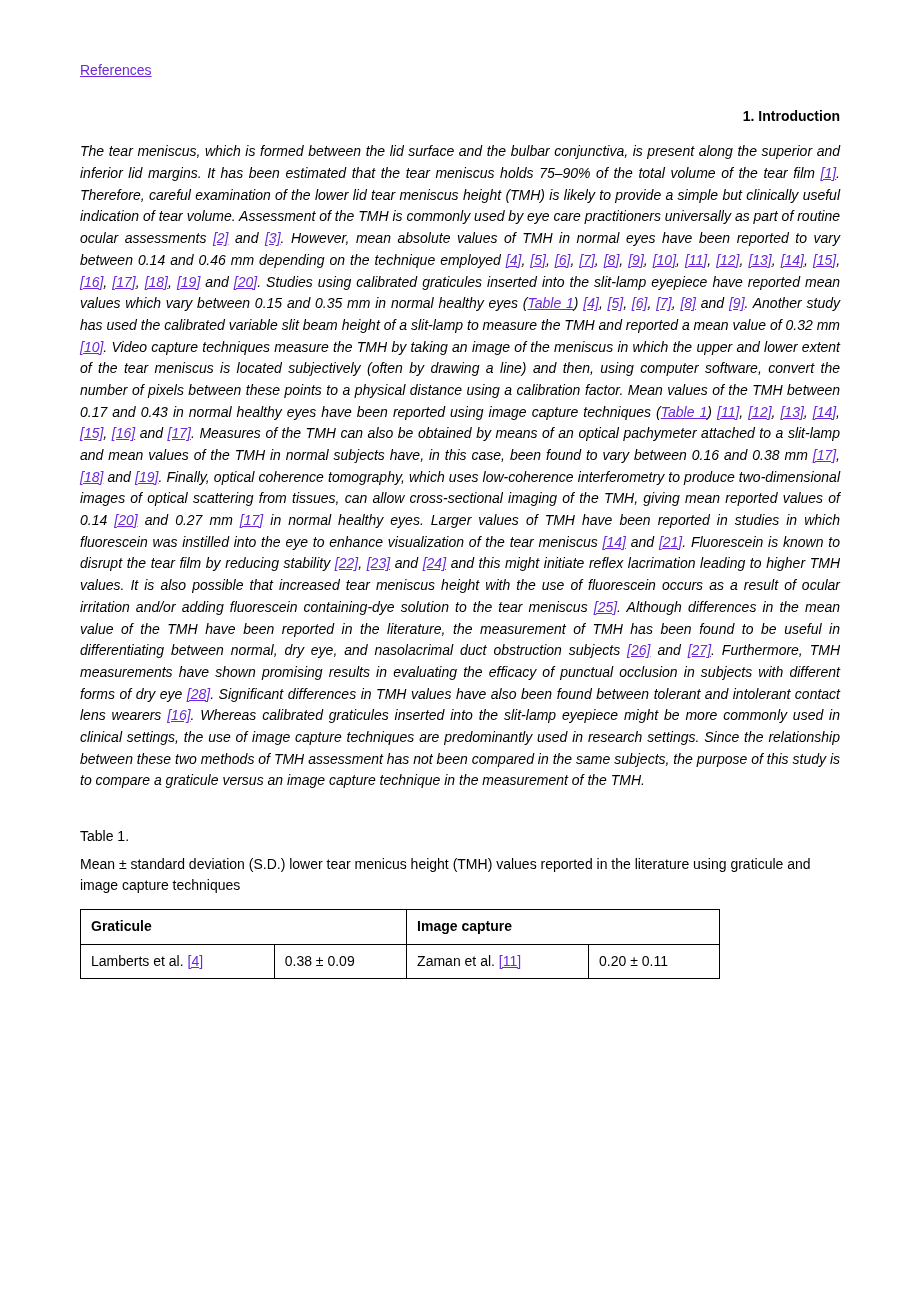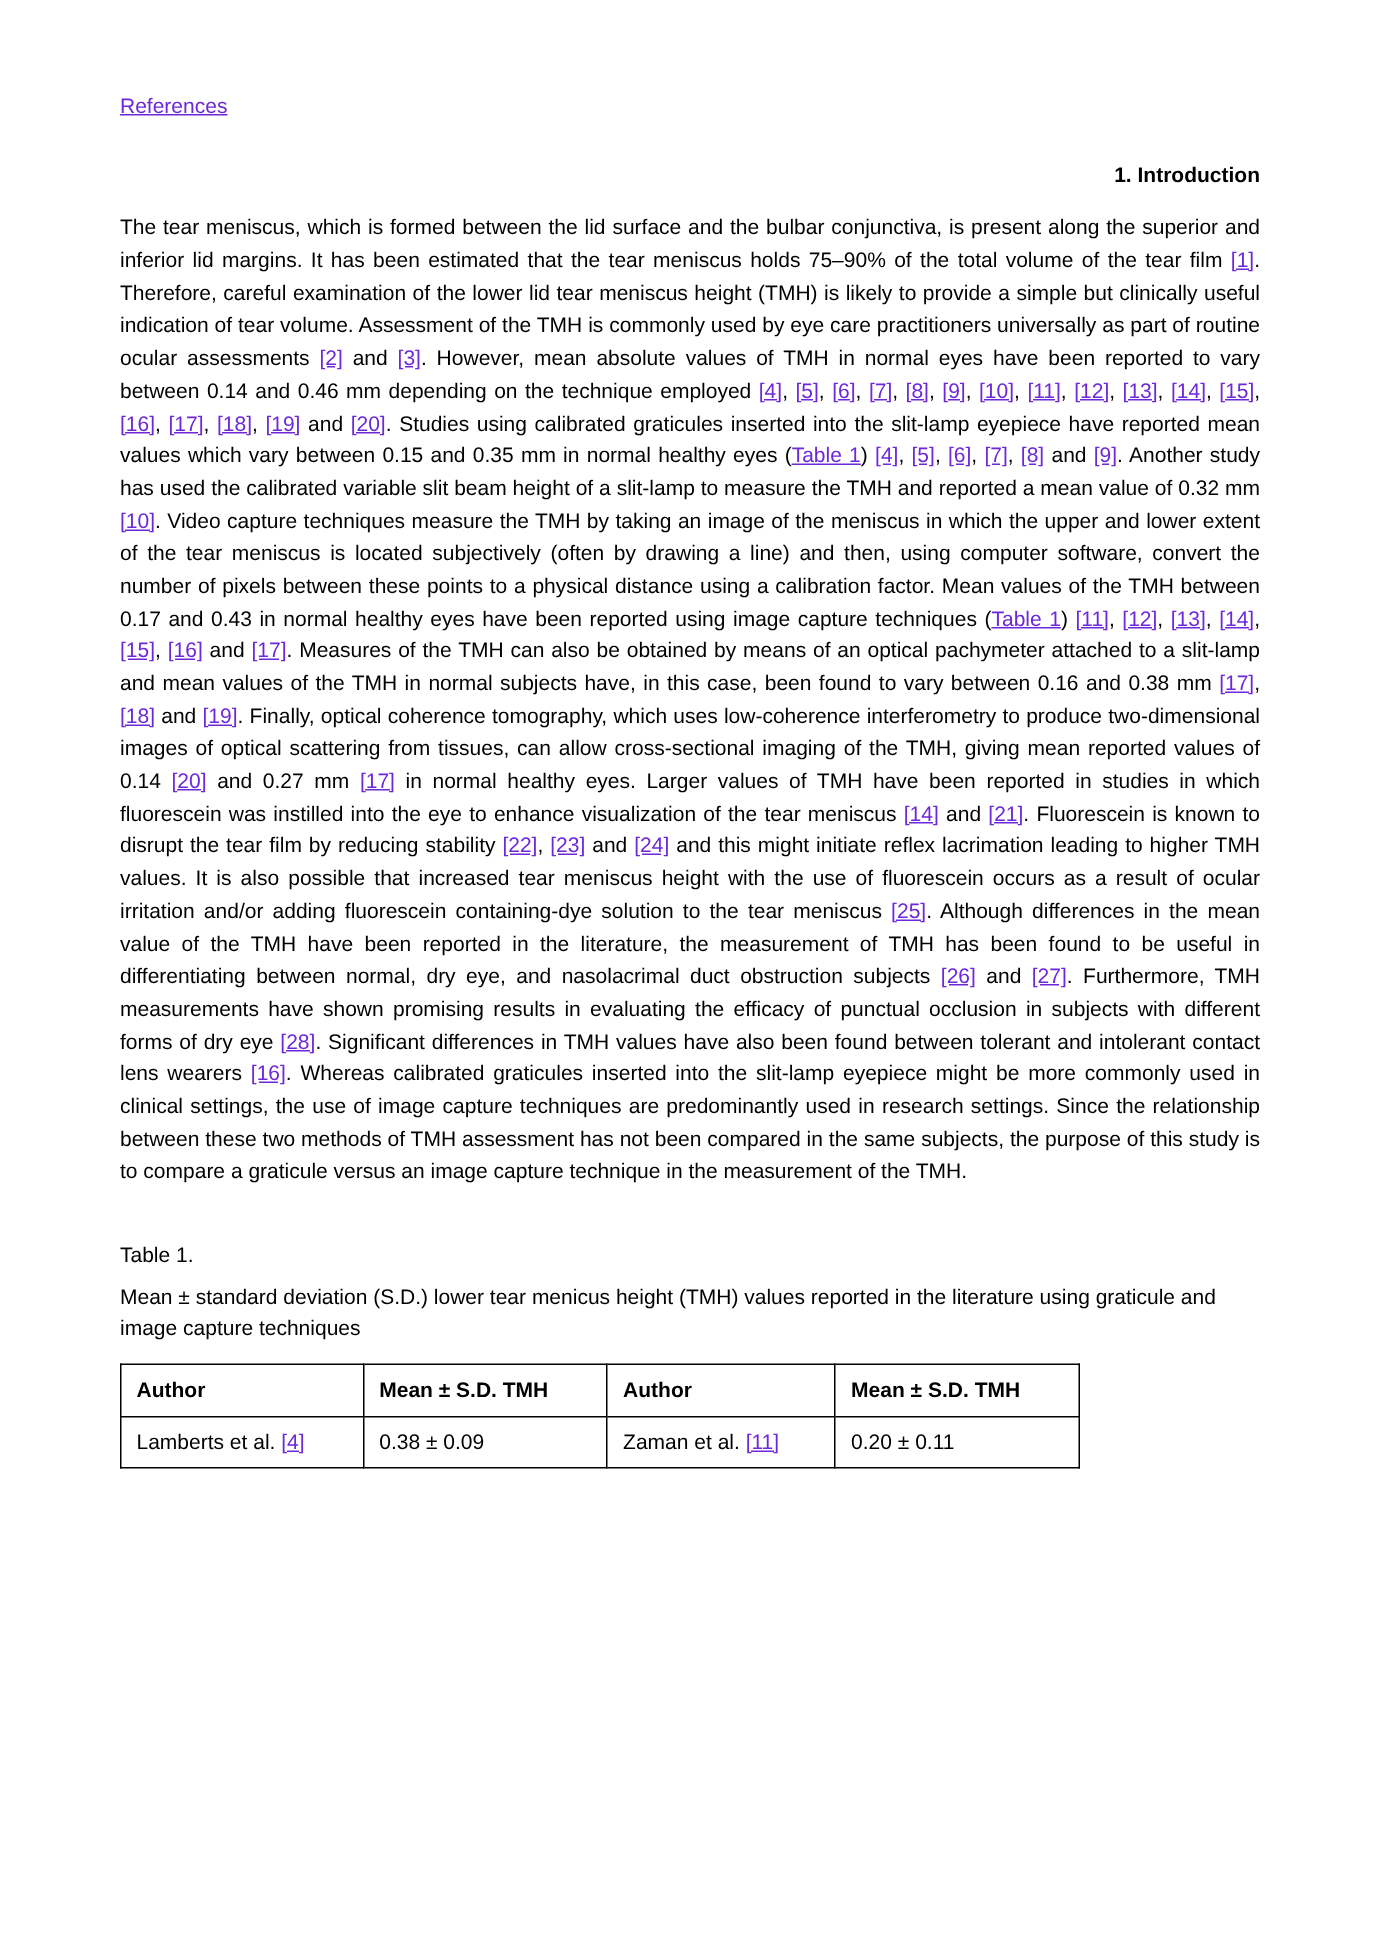--- a/index.html
+++ b/index.html
@@ -21,20 +21,21 @@
     }
     .section-title {
       font-weight: bold;
       margin-bottom: 14px;
       font-size: 14px;
       text-align: right;
     }
     .body-text {
       margin-bottom: 30px;
       text-align: justify;
+      font-style: italic;
     }
     .table-caption {
       margin-top: 34px;
       margin-bottom: 6px;
       font-size: 14px;
     }
     .table-desc {
       margin-bottom: 12px;
       font-size: 14px;
     }
@@ -68,25 +69,23 @@
 
 <p class="body-text">
   The tear meniscus, which is formed between the lid surface and the bulbar conjunctiva, is present along the superior and inferior lid margins. It has been estimated that the tear meniscus holds 75–90% of the total volume of the tear film <a href="#">[1]</a>. Therefore, careful examination of the lower lid tear meniscus height (TMH) is likely to provide a simple but clinically useful indication of tear volume. Assessment of the TMH is commonly used by eye care practitioners universally as part of routine ocular assessments <a href="#">[2]</a> and <a href="#">[3]</a>. However, mean absolute values of TMH in normal eyes have been reported to vary between 0.14 and 0.46 mm depending on the technique employed <a href="#">[4]</a>, <a href="#">[5]</a>, <a href="#">[6]</a>, <a href="#">[7]</a>, <a href="#">[8]</a>, <a href="#">[9]</a>, <a href="#">[10]</a>, <a href="#">[11]</a>, <a href="#">[12]</a>, <a href="#">[13]</a>, <a href="#">[14]</a>, <a href="#">[15]</a>, <a href="#">[16]</a>, <a href="#">[17]</a>, <a href="#">[18]</a>, <a href="#">[19]</a> and <a href="#">[20]</a>. Studies using calibrated graticules inserted into the slit-lamp eyepiece have reported mean values which vary between 0.15 and 0.35 mm in normal healthy eyes (<a href="#">Table 1</a>) <a href="#">[4]</a>, <a href="#">[5]</a>, <a href="#">[6]</a>, <a href="#">[7]</a>, <a href="#">[8]</a> and <a href="#">[9]</a>. Another study has used the calibrated variable slit beam height of a slit-lamp to measure the TMH and reported a mean value of 0.32 mm <a href="#">[10]</a>. Video capture techniques measure the TMH by taking an image of the meniscus in which the upper and lower extent of the tear meniscus is located subjectively (often by drawing a line) and then, using computer software, convert the number of pixels between these points to a physical distance using a calibration factor. Mean values of the TMH between 0.17 and 0.43 in normal healthy eyes have been reported using image capture techniques (<a href="#">Table 1</a>) <a href="#">[11]</a>, <a href="#">[12]</a>, <a href="#">[13]</a>, <a href="#">[14]</a>, <a href="#">[15]</a>, <a href="#">[16]</a> and <a href="#">[17]</a>. Measures of the TMH can also be obtained by means of an optical pachymeter attached to a slit-lamp and mean values of the TMH in normal subjects have, in this case, been found to vary between 0.16 and 0.38 mm <a href="#">[17]</a>, <a href="#">[18]</a> and <a href="#">[19]</a>. Finally, optical coherence tomography, which uses low-coherence interferometry to produce two-dimensional images of optical scattering from tissues, can allow cross-sectional imaging of the TMH, giving mean reported values of 0.14 <a href="#">[20]</a> and 0.27 mm <a href="#">[17]</a> in normal healthy eyes. Larger values of TMH have been reported in studies in which fluorescein was instilled into the eye to enhance visualization of the tear meniscus <a href="#">[14]</a> and <a href="#">[21]</a>. Fluorescein is known to disrupt the tear film by reducing stability <a href="#">[22]</a>, <a href="#">[23]</a> and <a href="#">[24]</a> and this might initiate reflex lacrimation leading to higher TMH values. It is also possible that increased tear meniscus height with the use of fluorescein occurs as a result of ocular irritation and/or adding fluorescein containing-dye solution to the tear meniscus <a href="#">[25]</a>. Although differences in the mean value of the TMH have been reported in the literature, the measurement of TMH has been found to be useful in differentiating between normal, dry eye, and nasolacrimal duct obstruction subjects <a href="#">[26]</a> and <a href="#">[27]</a>. Furthermore, TMH measurements have shown promising results in evaluating the efficacy of punctual occlusion in subjects with different forms of dry eye <a href="#">[28]</a>. Significant differences in TMH values have also been found between tolerant and intolerant contact lens wearers <a href="#">[16]</a>. Whereas calibrated graticules inserted into the slit-lamp eyepiece might be more commonly used in clinical settings, the use of image capture techniques are predominantly used in research settings. Since the relationship between these two methods of TMH assessment has not been compared in the same subjects, the purpose of this study is to compare a graticule versus an image capture technique in the measurement of the TMH.
 </p>
 
 <p class="table-caption">Table 1.</p>
 <p class="table-desc">Mean ± standard deviation (S.D.) lower tear menicus height (TMH) values reported in the literature using graticule and image capture techniques</p>
 
 <table class="data-table">
   <thead>
-    <tr>
-      <th>Author</th>
-      <th>Mean ± S.D. TMH</th>
-      <th>Author</th>
-      <th>Mean ± S.D. TMH</th>
+    <tr class="group-header">
+      <th colspan="2">Graticule</th>
+      <th colspan="2">Image capture</th>
     </tr>
   </thead>
   <tbody>
     <tr>
       <td>Lamberts et al. <a href="#">[4]</a></td>
       <td>0.38 ± 0.09</td>
       <td>Zaman et al. <a href="#">[11]</a></td>
       <td>0.20 ± 0.11</td>
     </tr>
   </tbody>

